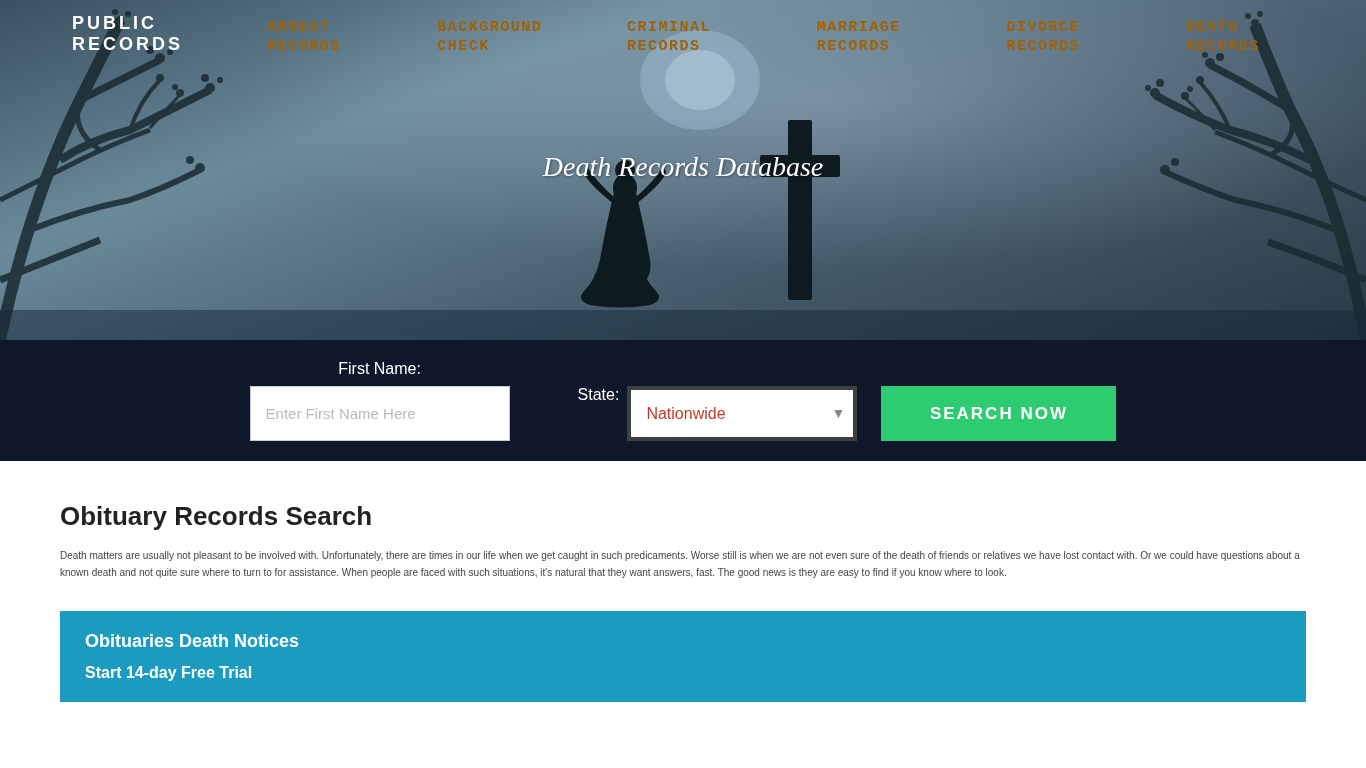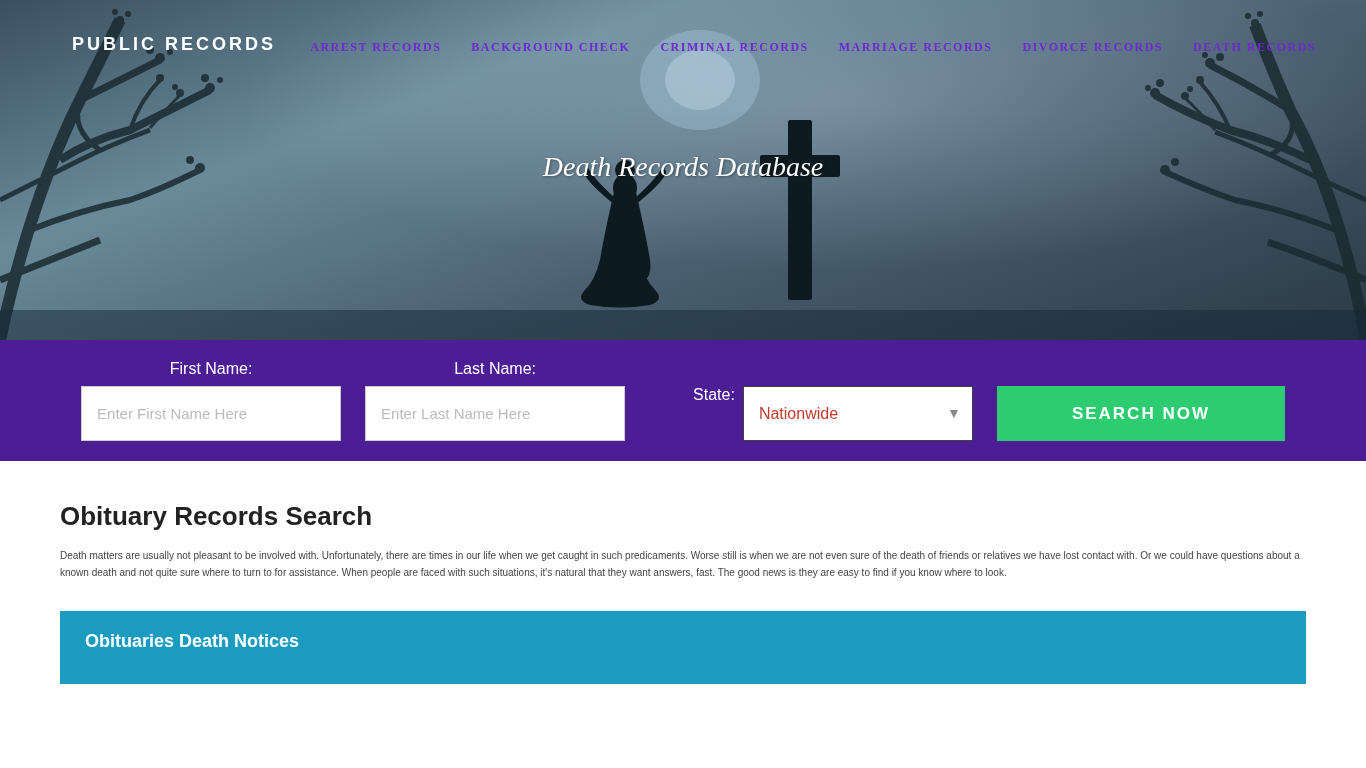--- a/index.html
+++ b/index.html
@@ -41,27 +41,27 @@
       font-family: Arial, sans-serif;
     }
 
     .navbar-links {
       display: flex;
       gap: 30px;
       list-style: none;
     }
 
     .navbar-links li a {
-      color: #6d28d9;
+      color: #a16207;
       text-decoration: none;
-      font-size: 12px;
+      font-size: 15px;
       font-weight: 700;
       letter-spacing: 1.5px;
       text-transform: uppercase;
-      font-family: Liberation Serif, serif;
+      font-family: Liberation Mono, monospace;
     }
 
     
     .hero {
       position: relative;
       width: 100%;
       height: 340px;
       overflow: hidden;
       background: #5a7a8a;
       font-style: italic;
@@ -92,21 +92,21 @@
       color: #fff;
       font-size: 28px;
       font-weight: 400;
       font-family: 'Georgia', serif;
       white-space: nowrap;
       text-shadow: 1px 1px 3px rgba(0,0,0,0.4);
     }
 
     
     .search-bar {
-      background: #4c1d95;
+      background: #0f172a;
       padding: 20px 40px;
       display: flex;
       align-items: flex-end;
       gap: 24px;
       justify-content: center;
     }
 
     .search-field {
       display: flex;
       flex-direction: column;
@@ -157,40 +157,40 @@
       width: 230px;
       height: 55px;
     }
 
     .state-select-wrapper select {
       width: 100%;
       height: 100%;
       padding: 0 40px 0 15px;
       font-size: 16px;
       color: #c0392b;
-      border: 1px solid #404040;
+      border: 4px solid #404040;
       background: #fff;
       appearance: none;
       cursor: pointer;
       font-family: Arial, sans-serif;
       outline: none;
     }
 
     .state-select-chevron {
       position: absolute;
       right: 12px;
       top: 50%;
       transform: translateY(-50%);
       pointer-events: none;
       color: #888;
       font-size: 14px;
     }
 
     .search-btn {
-      width: 288px;
+      width: 235px;
       height: 55px;
       background: #2ecc71;
       color: #fff;
       border: none;
       cursor: pointer;
       font-size: 17px;
       font-weight: 700;
       letter-spacing: 2px;
       font-family: Arial, sans-serif;
       text-transform: uppercase;
@@ -343,24 +343,20 @@
 
   <h1 class="hero-title">Death Records Database</h1>
 </div>
 
 <div class="search-bar">
   <div class="search-field">
     <label>First Name:</label>
     <input type="text" placeholder="Enter First Name Here" style="">
   </div>
 
-  <div class="search-field">
-    <label>Last Name:</label>
-    <input type="text" placeholder="Enter Last Name Here" style="">
-  </div>
 
   <div class="search-field-state">
     <label>State:</label>
     <div class="state-select-wrapper">
       <select>
         <option>Nationwide</option>
         <option>Alabama</option>
         <option>Alaska</option>
         <option>Arizona</option>
         <option>Arkansas</option>
@@ -417,14 +413,15 @@
 
   <button class="search-btn">SEARCH NOW</button>
 </div>
 
 <div class="content">
   <h2 class="section-title">Obituary Records Search</h2>
   <p class="section-text">Death matters are usually not pleasant to be involved with. Unfortunately, there are times in our life when we get caught in such predicaments. Worse still is when we are not even sure of the death of friends or relatives we have lost contact with. Or we could have questions about a known death and not quite sure where to turn to for assistance. When people are faced with such situations, it's natural that they want answers, fast. The good news is they are easy to find if you know where to look.</p>
 
   <div class="info-box">
     <div class="info-box-title">Obituaries Death Notices</div>
+    <div class="info-box-subtitle">Start 14-day Free Trial</div>
   </div>
 </div>
 
 </body></html>

